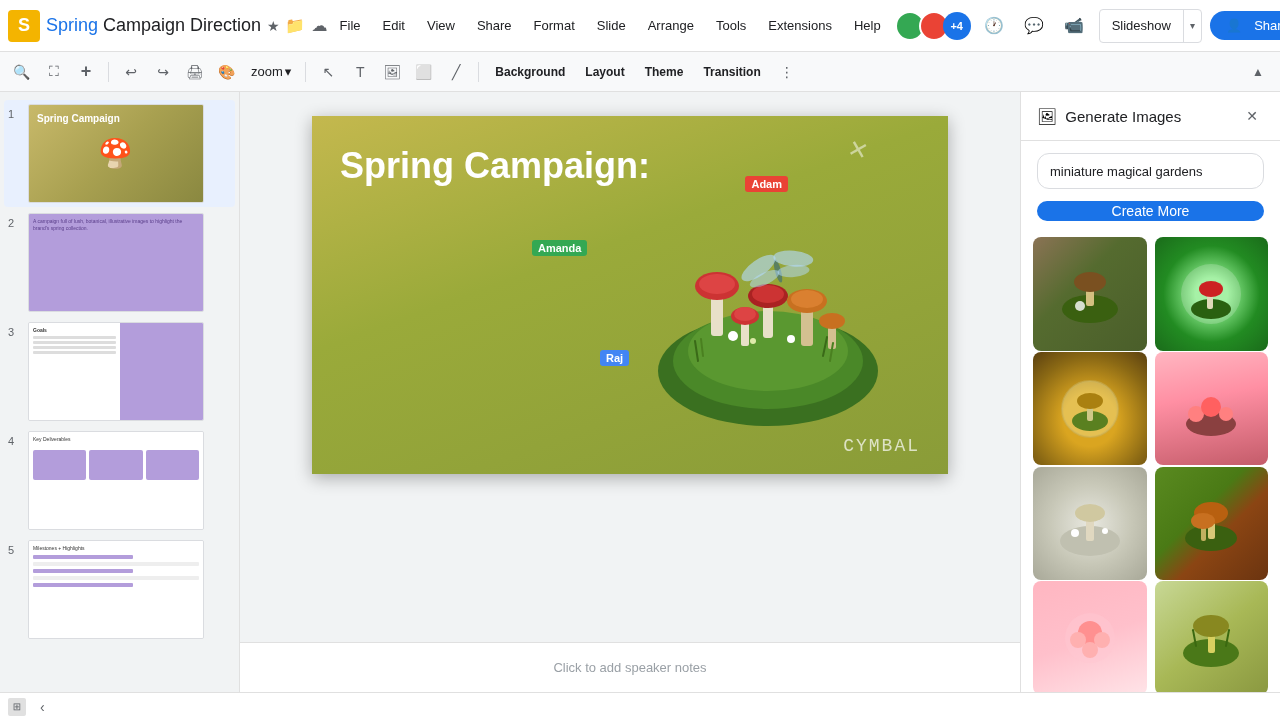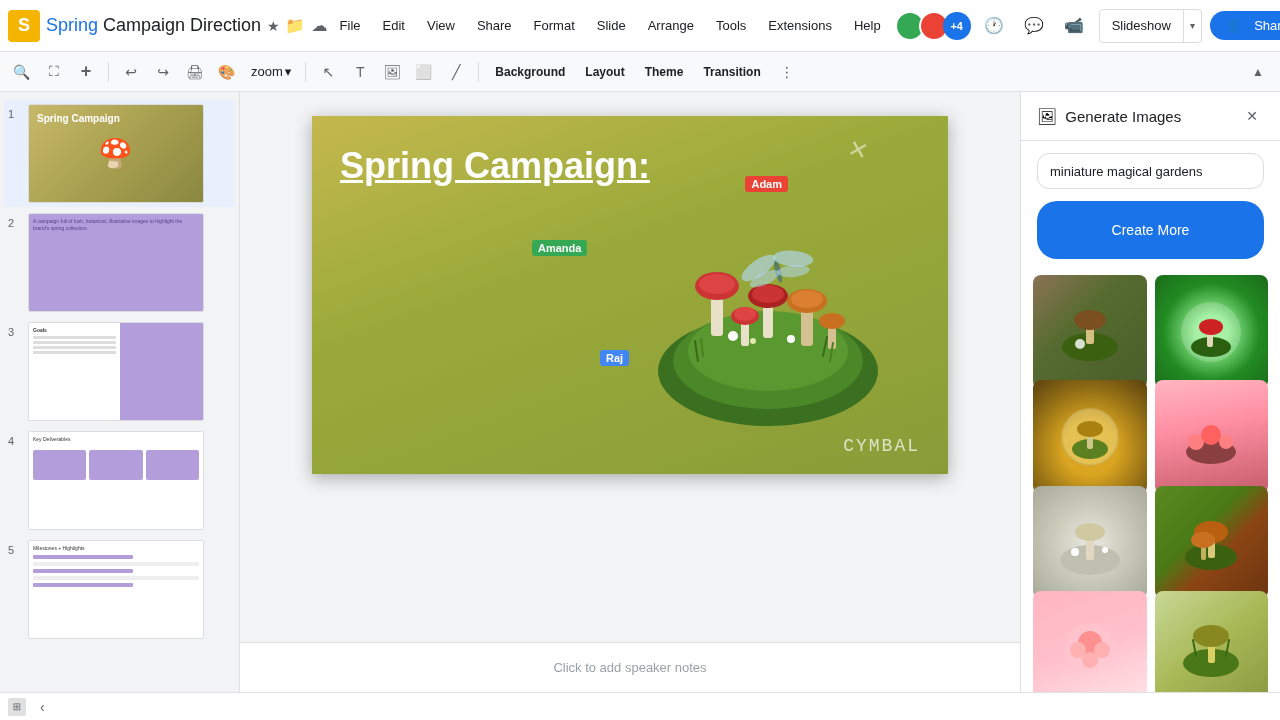--- a/index.html
+++ b/index.html
@@ -84,21 +84,21 @@
     .canvas-area { flex: 1; display: flex; flex-direction: column; overflow: hidden; background: #f1f3f4; }
     .canvas-scroll { flex: 1; display: flex; align-items: flex-start; justify-content: center; padding: 24px; overflow: auto; }
     .slide-canvas {
       width: 636px; height: 358px; background: #b8b060;
       background: linear-gradient(160deg, #c4b84e 0%, #9aaa3a 40%, #8a9c38 100%);
       box-shadow: 0 4px 16px rgba(0,0,0,0.3); position: relative; flex-shrink: 0;
       overflow: hidden;
     }
 
     
-    .slide-title { position: absolute; top: 28px; left: 28px; font-size: 36px; font-weight: bold; color: #fff; line-height: 1.2; text-decoration: underline; }
+    .slide-title { position: absolute; top: 28px; left: 28px; font-size: 36px; font-weight: bold; color: #fff; line-height: 1.2; }
     .slide-subtitle { position: absolute; top: 92px; left: 28px; font-size: 36px; font-weight: bold; color: #fff; }
     .slide-description { position: absolute; bottom: 60px; left: 28px; font-size: 13px; color: rgba(255,255,255,0.9); line-height: 1.4; }
     .slide-brand { position: absolute; bottom: 18px; right: 28px; font-size: 18px; color: rgba(255,255,255,0.7); letter-spacing: 2px; font-weight: 300; font-family: Liberation Mono, monospace; }
     .slide-image { position: absolute; right: 30px; top: 20px; width: 300px; height: 300px; display: flex; align-items: center; justify-content: center; }
 
     
     .collab-tag { position: absolute; border-radius: 3px; padding: 2px 6px; font-size: 11px; color: white; font-weight: bold; display: flex; align-items: center; gap: 4px; }
     .tag-adam { background: #ea4335; top: 60px; right: 160px; }
     .tag-amanda { background: #34a853; top: 124px; left: 220px; }
     .tag-raj { background: #4285f4; bottom: 108px; left: 288px; }
@@ -110,21 +110,21 @@
     
     .right-panel { width: 260px; background: #fff; border-left: 1px solid #e0e0e0; display: flex; flex-direction: column; flex-shrink: 0; }
     .right-panel-header { display: flex; align-items: center; padding: 12px 16px; border-bottom: 1px solid #e0e0e0; gap: 8px; }
     .right-panel-title { font-size: 15px; color: #202124; font-weight: 500; flex: 1; }
     .close-btn { width: 24px; height: 24px; border-radius: 50%; display: flex; align-items: center; justify-content: center; cursor: pointer; border: none; background: transparent; font-size: 14px; color: #5f6368; }
 
     .search-area { padding: 12px 16px; }
     .search-input-container { border: 1px solid #dadce0; border-radius: 12px; padding: 8px 12px; width: 100%; }
     .search-input { border: none; outline: none; font-size: 13px; color: #202124; width: 100%; background: transparent; }
 
-    .create-more-btn { background: #1a73e8; color: white; border: none; border-radius: 20px; padding: 21px 20px; font-size: 14px; cursor: pointer; margin: 0 16px 12px; display: block; width: calc(100% - 32px); }
+    .create-more-btn { background: #1a73e8; color: white; border: none; border-radius: 20px; padding: 2px 20px; font-size: 14px; cursor: pointer; margin: 0 16px 12px; display: block; width: calc(100% - 32px); }
 
     .images-grid { padding: 4px 12px; display: grid; grid-template-columns: 1fr 1fr; gap: 8px; overflow-y: auto; flex: 1; }
     .img-card { border-radius: 8px; overflow: hidden; cursor: pointer; position: relative; aspect-ratio: 1; }
     .img-overlay { position: absolute; inset: 0; background: rgba(0,0,0,0.1); opacity: 0; transition: opacity 0.2s; }
 
     
     .img-1 { background: linear-gradient(135deg, #8B7355 0%, #556B2F 40%, #4a5e2a 100%); display: flex; align-items: center; justify-content: center; }
     .img-2 { background: radial-gradient(circle at 50% 50%, #90EE90 20%, #228B22 60%, #1a6b1a 100%); display: flex; align-items: center; justify-content: center; }
     .img-3 { background: radial-gradient(circle at 50% 60%, #DAA520 30%, #8B6914 70%, #5a4010 100%); display: flex; align-items: center; justify-content: center; }
     .img-4 { background: linear-gradient(170deg, #ffb6c1 0%, #ff8fa3 40%, #c45c6a 100%); display: flex; align-items: center; justify-content: center; }

